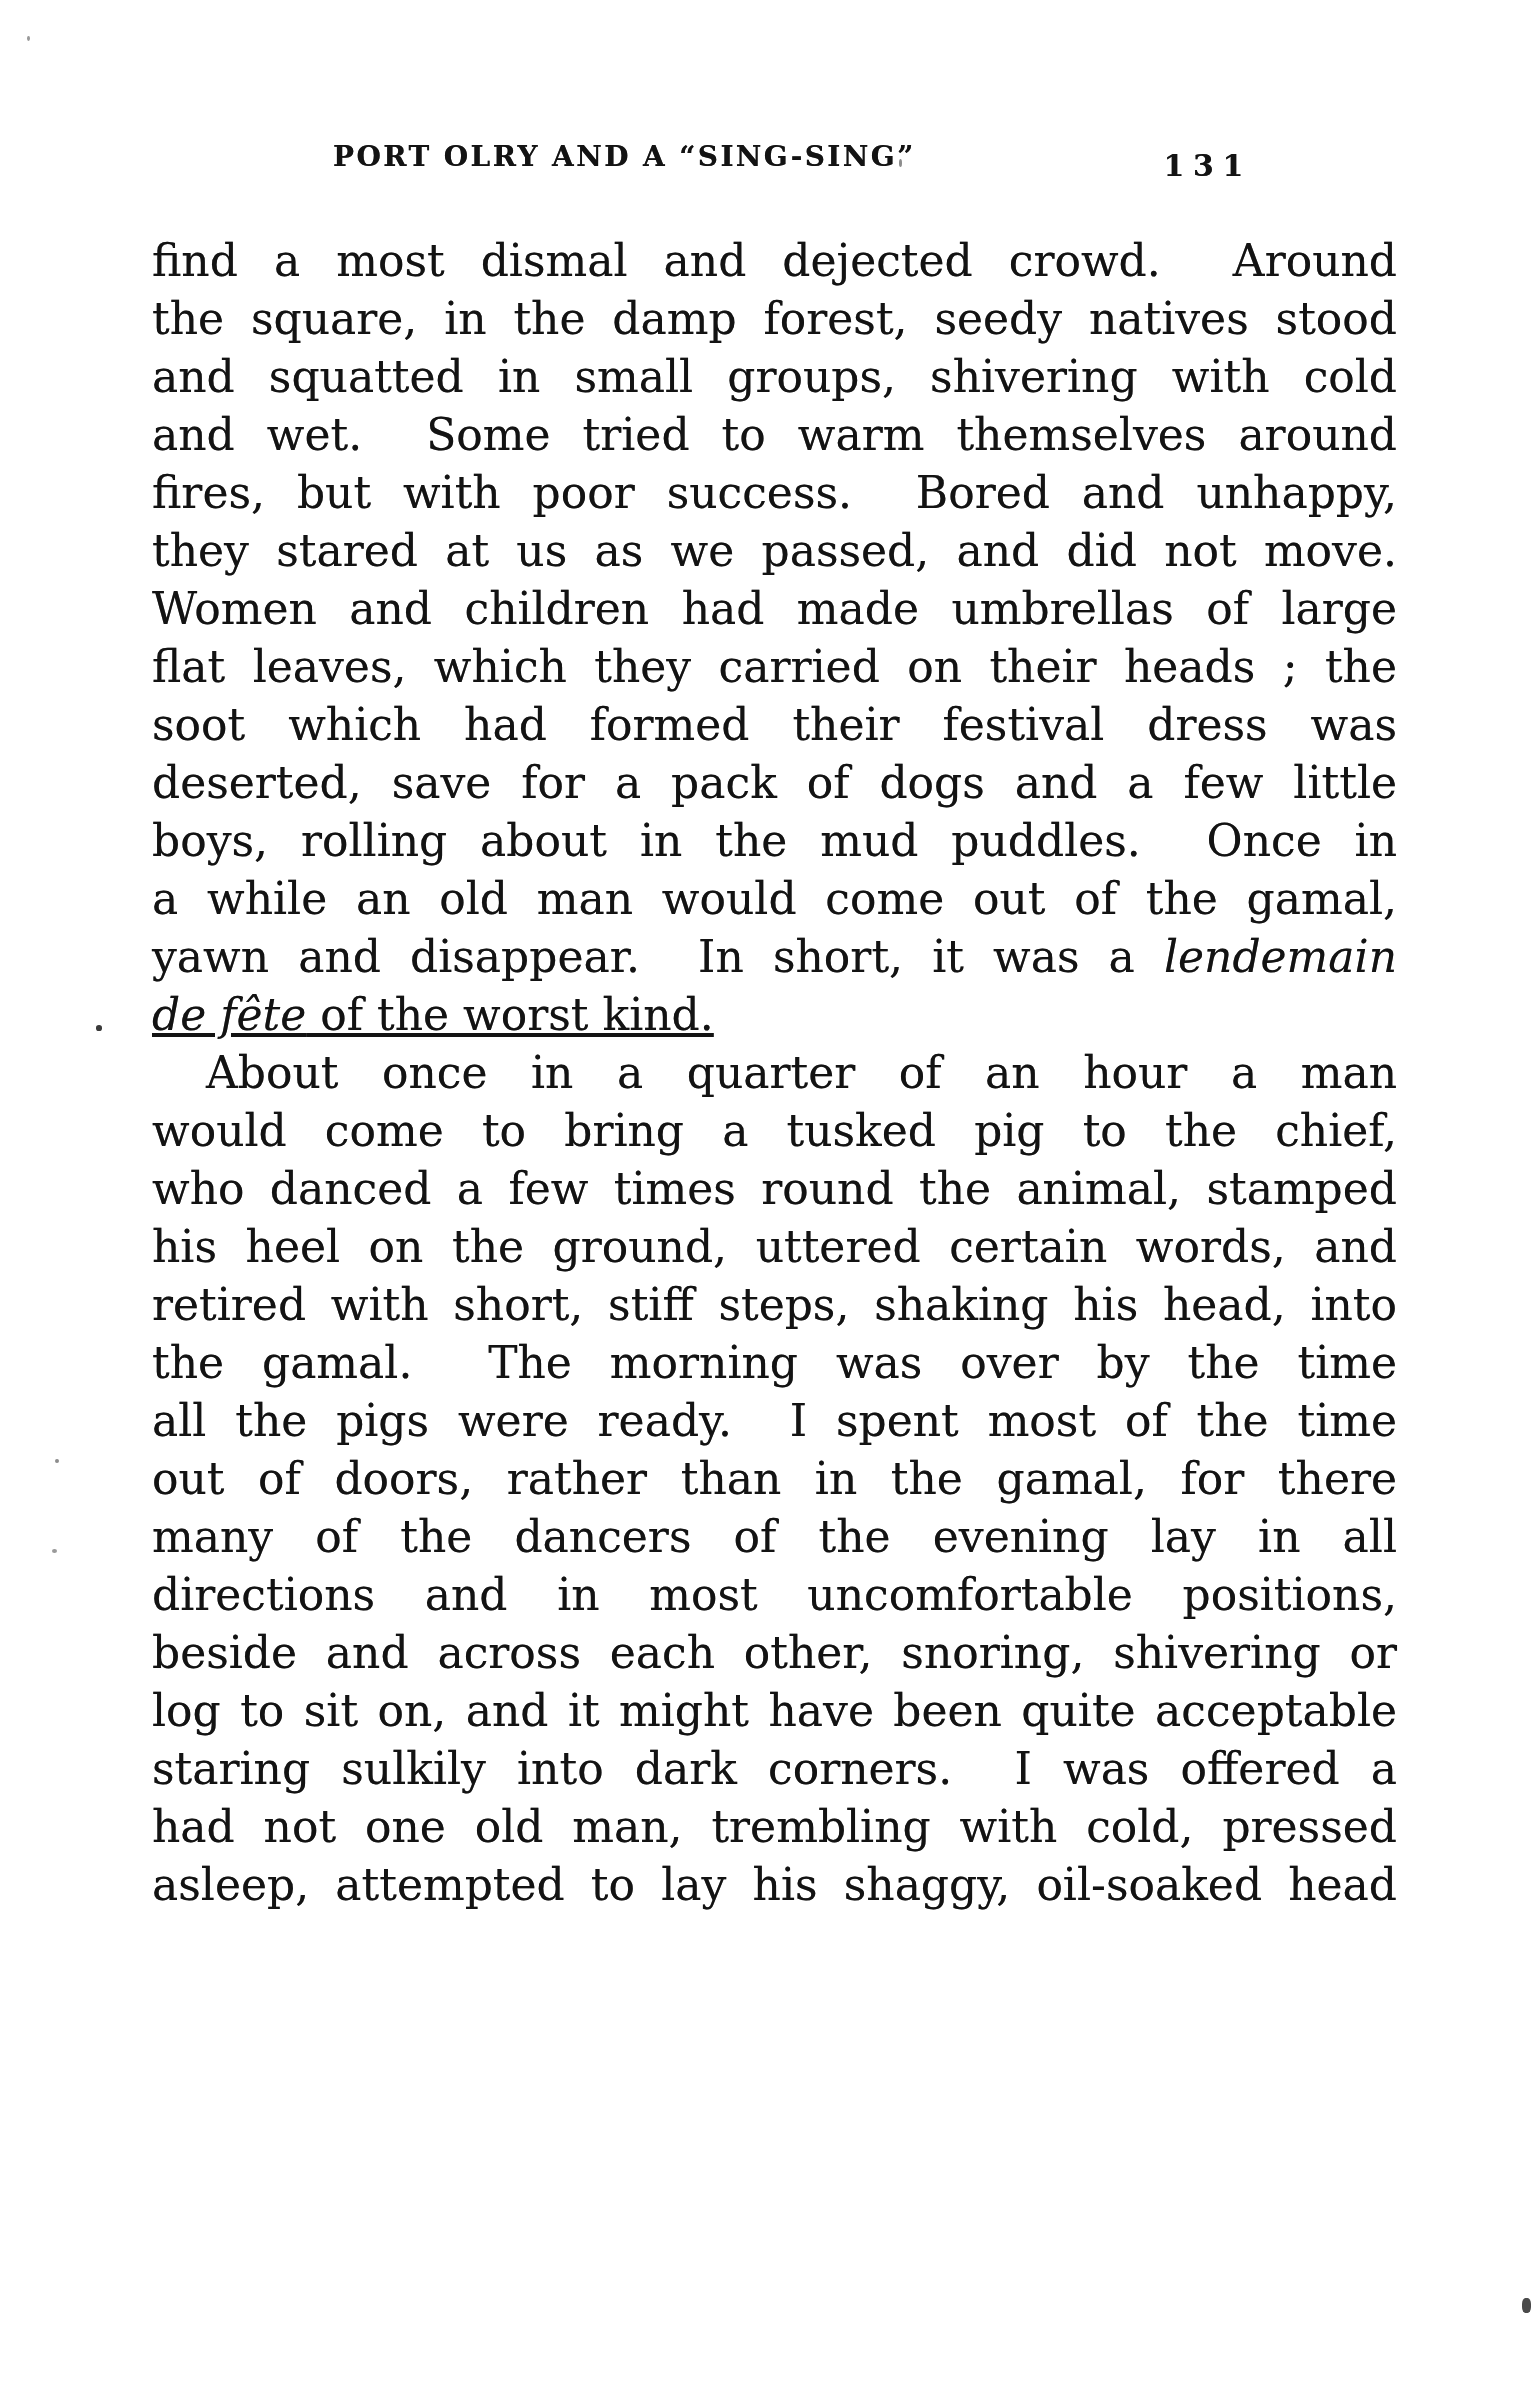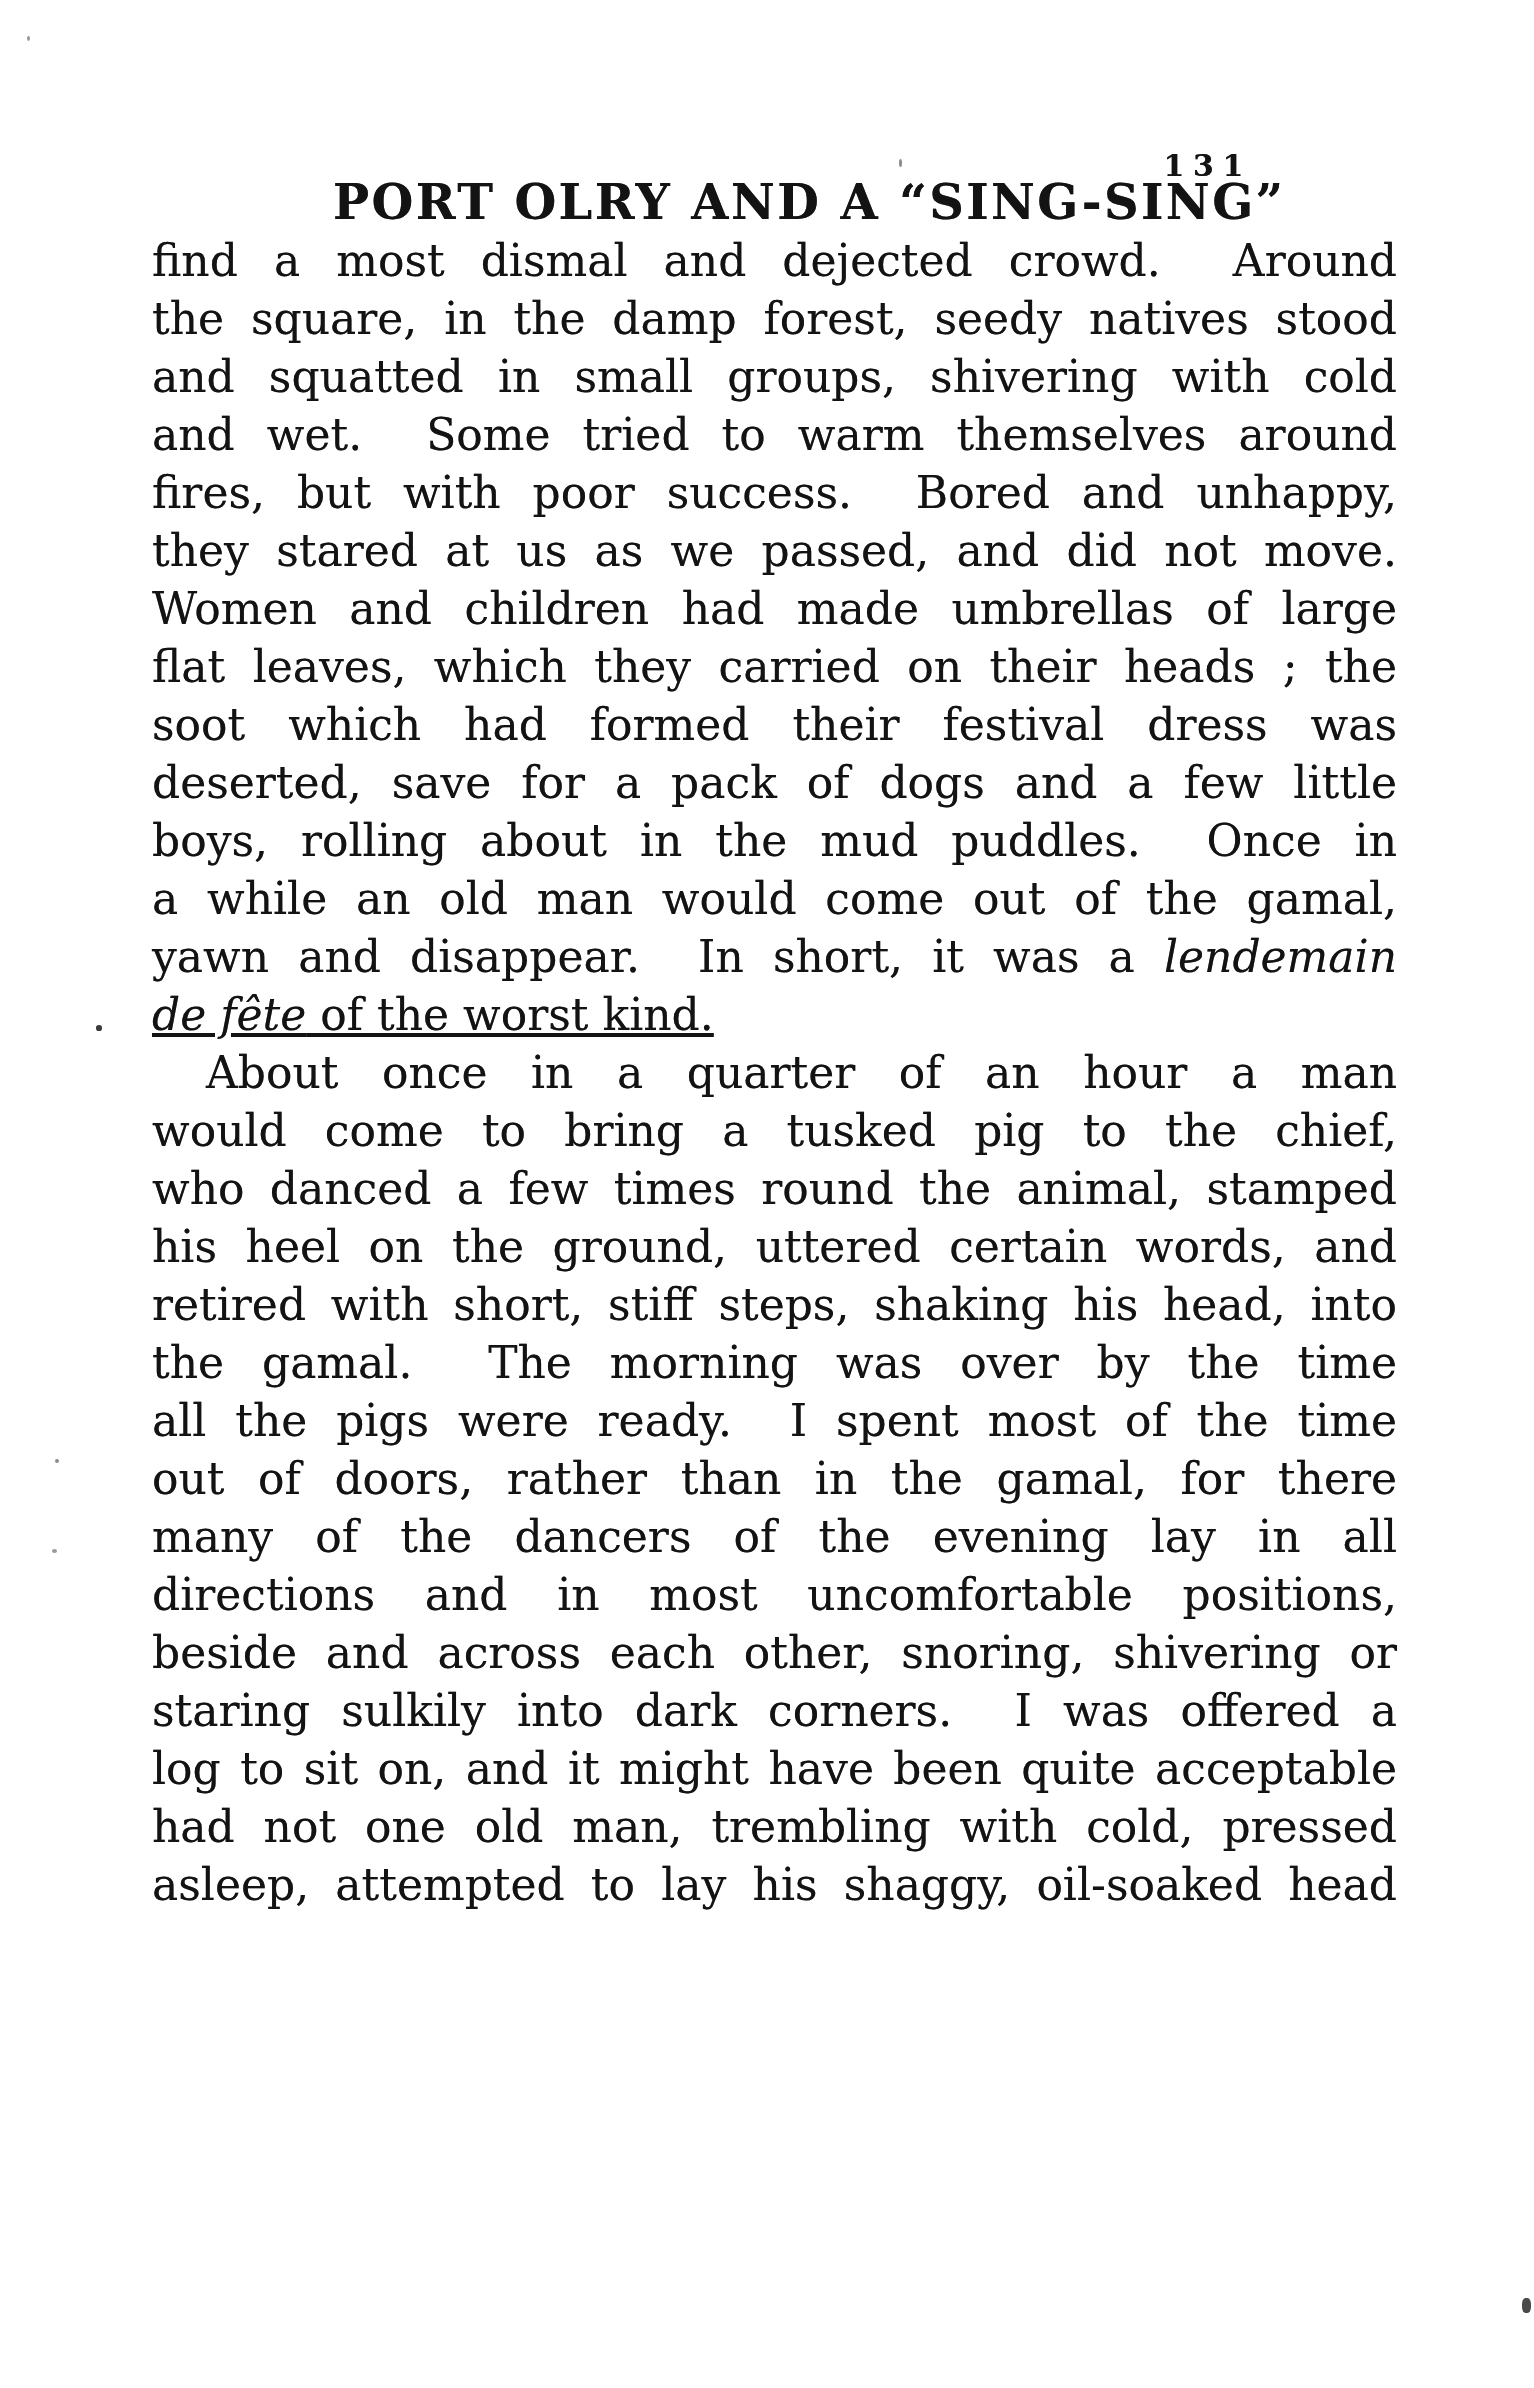--- a/index.html
+++ b/index.html
@@ -16,26 +16,25 @@
     position: absolute;
     left: 107px;
     top: 140px;
     width: 1290px;
     height: 57px;
   }
   .running-title {
     position: absolute;
     left: 226px;
     top: 0;
-    font-size: 48px;
+    font-size: 28px;
     font-weight: bold;
     letter-spacing: 2.4px;
     white-space: nowrap;
     text-shadow: 0 0 0.6px rgba(10,10,10,0.65);
-    margin-top: 34px;
   }
   .page-number {
     position: absolute;
     right: 145px;
     top: 7.6px;
     font-size: 30px;
     font-weight: bold;
     letter-spacing: 8.6px;
     text-shadow: 0 0 0.6px rgba(10,10,10,0.6);
   }
@@ -113,21 +112,21 @@
       <div class="line">would come to bring a tusked pig to the chief,</div>
       <div class="line">who danced a few times round the animal, stamped</div>
       <div class="line">his heel on the ground, uttered certain words, and</div>
       <div class="line">retired with short, stiff steps, shaking his head, into</div>
       <div class="line">the gamal.&nbsp; The morning was over by the time</div>
       <div class="line">all the pigs were ready.&nbsp; I spent most of the time</div>
       <div class="line">out of doors, rather than in the gamal, for there</div>
       <div class="line">many of the dancers of the evening lay in all</div>
       <div class="line">directions and in most uncomfortable positions,</div>
       <div class="line">beside and across each other, snoring, shivering or</div>
+      <div class="line">log to sit on, and it might have been quite acceptable</div>
       <div class="line">staring sulkily into dark corners.&nbsp; I was offered a</div>
-      <div class="line">log to sit on, and it might have been quite acceptable</div>
       <div class="line">had not one old man, trembling with cold, pressed</div>
       <div class="line">asleep, attempted to lay his shaggy, oil-soaked head</div>
     </div>
 
   </div>
 </div>
 
 
 </body></html>

